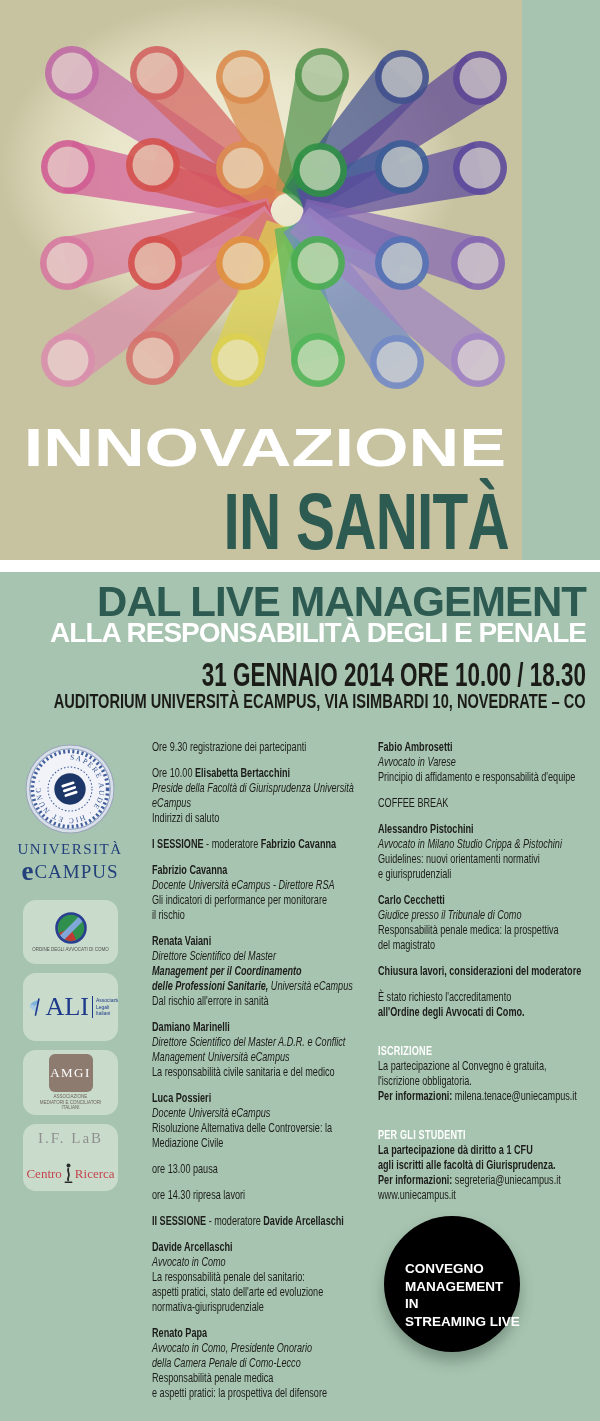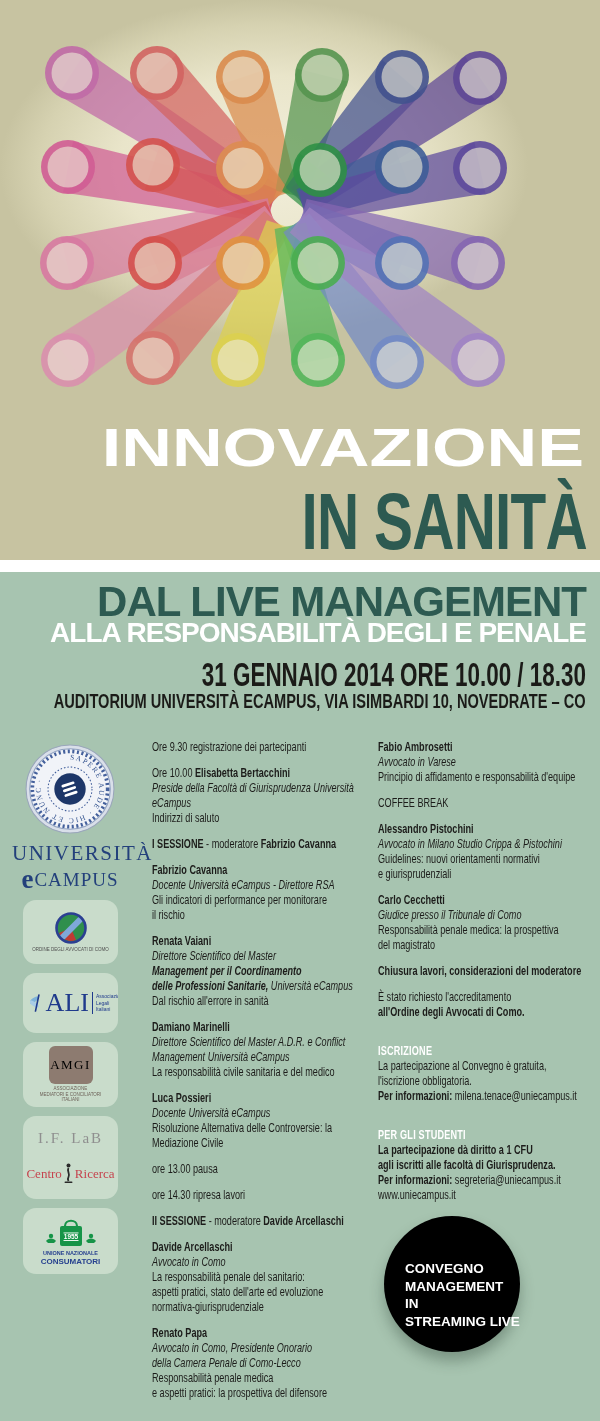--- a/index.html
+++ b/index.html
@@ -1,20 +1,20 @@
 <!DOCTYPE html>
 <html><head>
 <meta charset="utf-8">
 <style>
   html,body{margin:0;padding:0;background:#777;}
   .poster{position:relative;width:600px;height:1421px;overflow:hidden;
     font-family:"Liberation Sans",sans-serif;background:#a7c4b0;}
 
   
-  .hero{position:absolute;left:0;top:0;width:600px;height:560px;
+  .hero{position:absolute;left:0;top:0;width:522px;height:560px;
     background:radial-gradient(closest-side at 44% 30%, #f2eedb 0%, #e9e5ca 55%, #d6d2b1 85%, #c7c3a1 100%);}
   .hero svg{position:absolute;left:0;top:0;}
   .title1{position:absolute;right:16px;top:420px;line-height:1;white-space:nowrap;
     font-size:54px;font-weight:bold;color:#ffffff;letter-spacing:0px;
     transform:scaleX(1.30);transform-origin:100% 50%;}
   .title2{position:absolute;right:13px;top:482px;line-height:1;white-space:nowrap;
     font-size:80px;font-weight:bold;color:#2d5a51;letter-spacing:-1px;
     transform:scaleX(0.73);transform-origin:100% 50%;}
   .strip{position:absolute;left:0;top:560px;width:600px;height:12px;background:#ffffff;}
 
@@ -40,38 +40,38 @@
   .block.xgap{margin-top:24px;}
   .pline{white-space:nowrap;}
   .s-r{font-weight:normal;}
   .s-b{font-weight:bold;}
   .s-i{font-style:italic;}
   .s-bi{font-style:italic;font-weight:bold;}
   .s-h{font-weight:bold;color:#ffffff;letter-spacing:0.3px;}
 
   
   .ecampus{position:absolute;left:12px;top:172px;width:116px;text-align:center;}
-  .ecampus .uni{font-family:"Liberation Serif",serif;font-size:21px;letter-spacing:1.5px;
+  .ecampus .uni{font-family:"Liberation Serif",serif;font-size:15px;letter-spacing:1.5px;
     color:#23407b;margin-top:3px;}
   .ecampus .campus{font-family:"Liberation Serif",serif;font-size:19px;letter-spacing:1px;
     color:#23407b;line-height:1;}
   .ecampus .big-e{font-size:27px;font-weight:bold;vertical-align:-2px;}
   .logo-cards{position:absolute;left:23px;top:328px;width:95px;display:flex;
     flex-direction:column;gap:9px;}
   .card{background:#c9dccb;border-radius:13px;display:flex;flex-direction:column;
     align-items:center;justify-content:center;overflow:hidden;}
-  .card1{height:64px;}.card2{height:60px;padding-left:14px;}.card3{height:65px;}.card4{height:83px;}.card5{height:66px;}
+  .card1{height:64px;}.card2{height:68px;padding-left:14px;}.card3{height:65px;}.card4{height:67px;}.card5{height:66px;}
   .cap{font-size:4.5px;color:#4f4f4f;text-align:center;line-height:5.5px;margin-top:2px;}
   .ali-row{display:flex;align-items:center;gap:3px;}
   .ali-text{font-family:"Liberation Serif",serif;font-size:26px;color:#1f3a8c;line-height:1;}
   .ali-divider{width:1px;height:22px;background:#1f3a8c;}
   .ali-caption{font-size:5px;color:#1f3a8c;text-align:left;line-height:6.5px;}
   .amci-box{width:44px;height:38px;background:#8d7b70;border-radius:6px;display:flex;
     align-items:center;justify-content:center;}
-  .amci-box span{font-family:"Liberation Serif",serif;font-size:13px;color:#000000;letter-spacing:1.5px;}
+  .amci-box span{font-family:"Liberation Serif",serif;font-size:13px;color:#ffffff;letter-spacing:1.5px;}
   .amci-cap{color:#6d6158;font-size:4.5px;line-height:5.5px;}
   .iflab-l1{font-family:"Liberation Serif",serif;font-size:15px;letter-spacing:2px;color:#8f8f8f;}
   .iflab-l2{display:flex;align-items:center;gap:2px;font-family:"Liberation Serif",serif;
     font-size:13px;color:#c5444e;margin-top:16px;}
   .unc-cap1{font-size:5.5px;font-weight:bold;color:#27418f;line-height:7px;}
   .unc-cap2{font-size:8px;font-weight:bold;color:#27418f;line-height:9px;}
 
   
   .stream{position:absolute;left:384px;top:644px;width:136px;height:136px;border-radius:50%;
     background:#000000;box-shadow:0 9px 14px rgba(40,60,50,0.35);
@@ -239,37 +239,20 @@
           <span>Centro</span>
           <svg width="9" height="22" viewBox="0 0 9 22">
             <circle cx="4.5" cy="2.5" r="2" fill="#2a2a2a"></circle>
             <path d="M 4.5,5 C 2.5,8 6.5,11 4.5,14 C 3.5,15.5 4,17 4.5,18" stroke="#2a2a2a" stroke-width="1.8" fill="none"></path>
             <rect x="0.5" y="18.5" width="8" height="1.6" rx="0.8" fill="#2a2a2a"></rect>
           </svg>
           <span>Ricerca</span>
         </div>
       </div>
 
-      <div class="card card5">
-        <svg width="52" height="34" viewBox="0 0 52 34">
-          <path d="M 20,10 C 20,3 32,3 32,10" stroke="#169448" stroke-width="2.2" fill="none"></path>
-          <rect x="15" y="10" width="22" height="20" rx="2" fill="#169448"></rect>
-          <rect x="18.5" y="16.5" width="15" height="0.9" fill="#ffffff"></rect>
-          <rect x="18.5" y="24" width="15" height="0.9" fill="#ffffff"></rect>
-          <text x="26" y="22.5" text-anchor="middle" font-size="6.5" font-weight="bold" fill="#ffffff">1955</text>
-          <g fill="#169448">
-            <circle cx="6" cy="20" r="2.2"></circle>
-              <path d="M 1,25 C 3,21.5 9,21.5 11,25 L 9,27 L 3,27 Z"></path>
-            <circle cx="46" cy="20" r="2.2"></circle>
-              <path d="M 41,25 C 43,21.5 49,21.5 51,25 L 49,27 L 43,27 Z"></path>
-          </g>
-        </svg>
-        <div class="unc-cap1">UNIONE NAZIONALE</div>
-        <div class="unc-cap2">CONSUMATORI</div>
-      </div>
     </div>
 
     <div class="pcol pcol-left" id="col-left">
         <div class="block">
           <div class="pline"><span class="s-r">Ore 9.30 registrazione dei partecipanti</span></div>
         </div>
         <div class="block">
           <div class="pline"><span class="s-r">Ore 10.00 </span><span class="s-b">Elisabetta Bertacchini</span></div>
           <div class="pline"><span class="s-i">Preside della Facoltà di Giurisprudenza Università</span></div>
           <div class="pline"><span class="s-i">eCampus</span></div>

